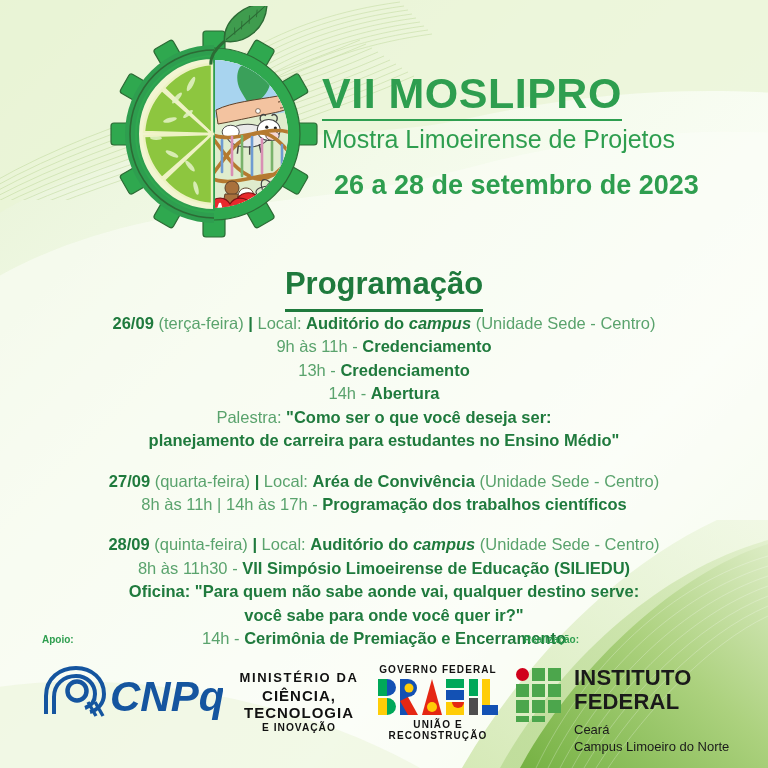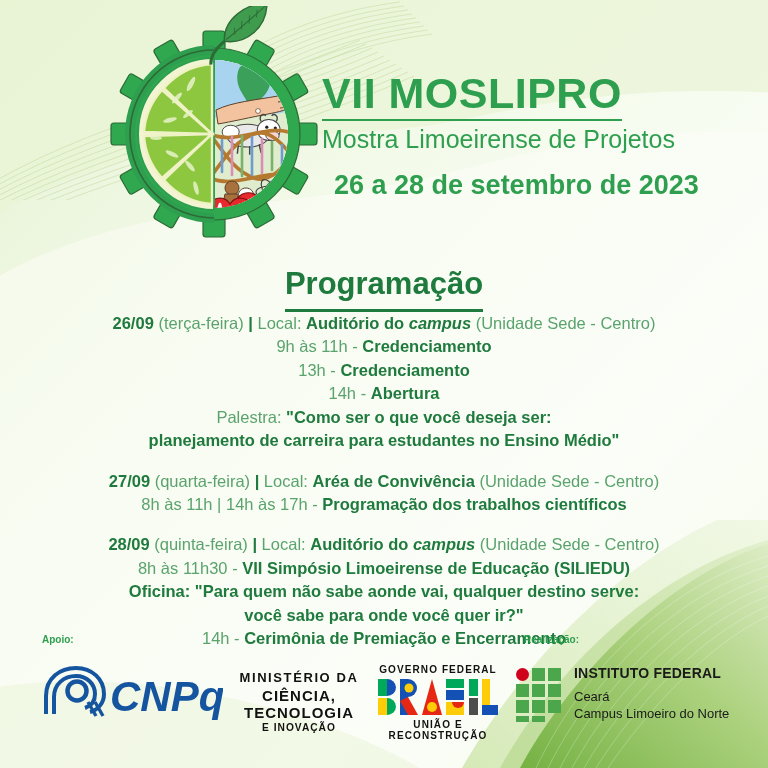--- a/index.html
+++ b/index.html
@@ -77,21 +77,21 @@
   }
   .govbr .gbot{
     font-size:10px;font-weight:bold;letter-spacing:1.1px;color:#111;
     text-align:center;margin-top:2px;
   }
   .govbr svg{display:block;margin:2px auto 0;}
 
   .ifce{position:absolute;left:516px;top:42px;width:225px;height:70px;}
   .ifce .grid{position:absolute;left:0;top:2px;}
   .ifce .txt{position:absolute;left:58px;top:0;color:#1a1a1a;}
-  .ifce .i1{font-size:14px;font-weight:bold;letter-spacing:.2px;line-height:1.1;}
+  .ifce .i1{font-size:22px;font-weight:bold;letter-spacing:.2px;line-height:1.1;}
   .ifce .i2{font-size:13px;line-height:1.25;margin-top:8px;}
   .ifce .i3{font-size:13px;line-height:1.25;}
 </style>
 </head>
 <body>
 
 <div id="poster">
 
   <div class="bg-layer">
     <svg viewBox="0 0 768 768" xmlns="http://www.w3.org/2000/svg">

